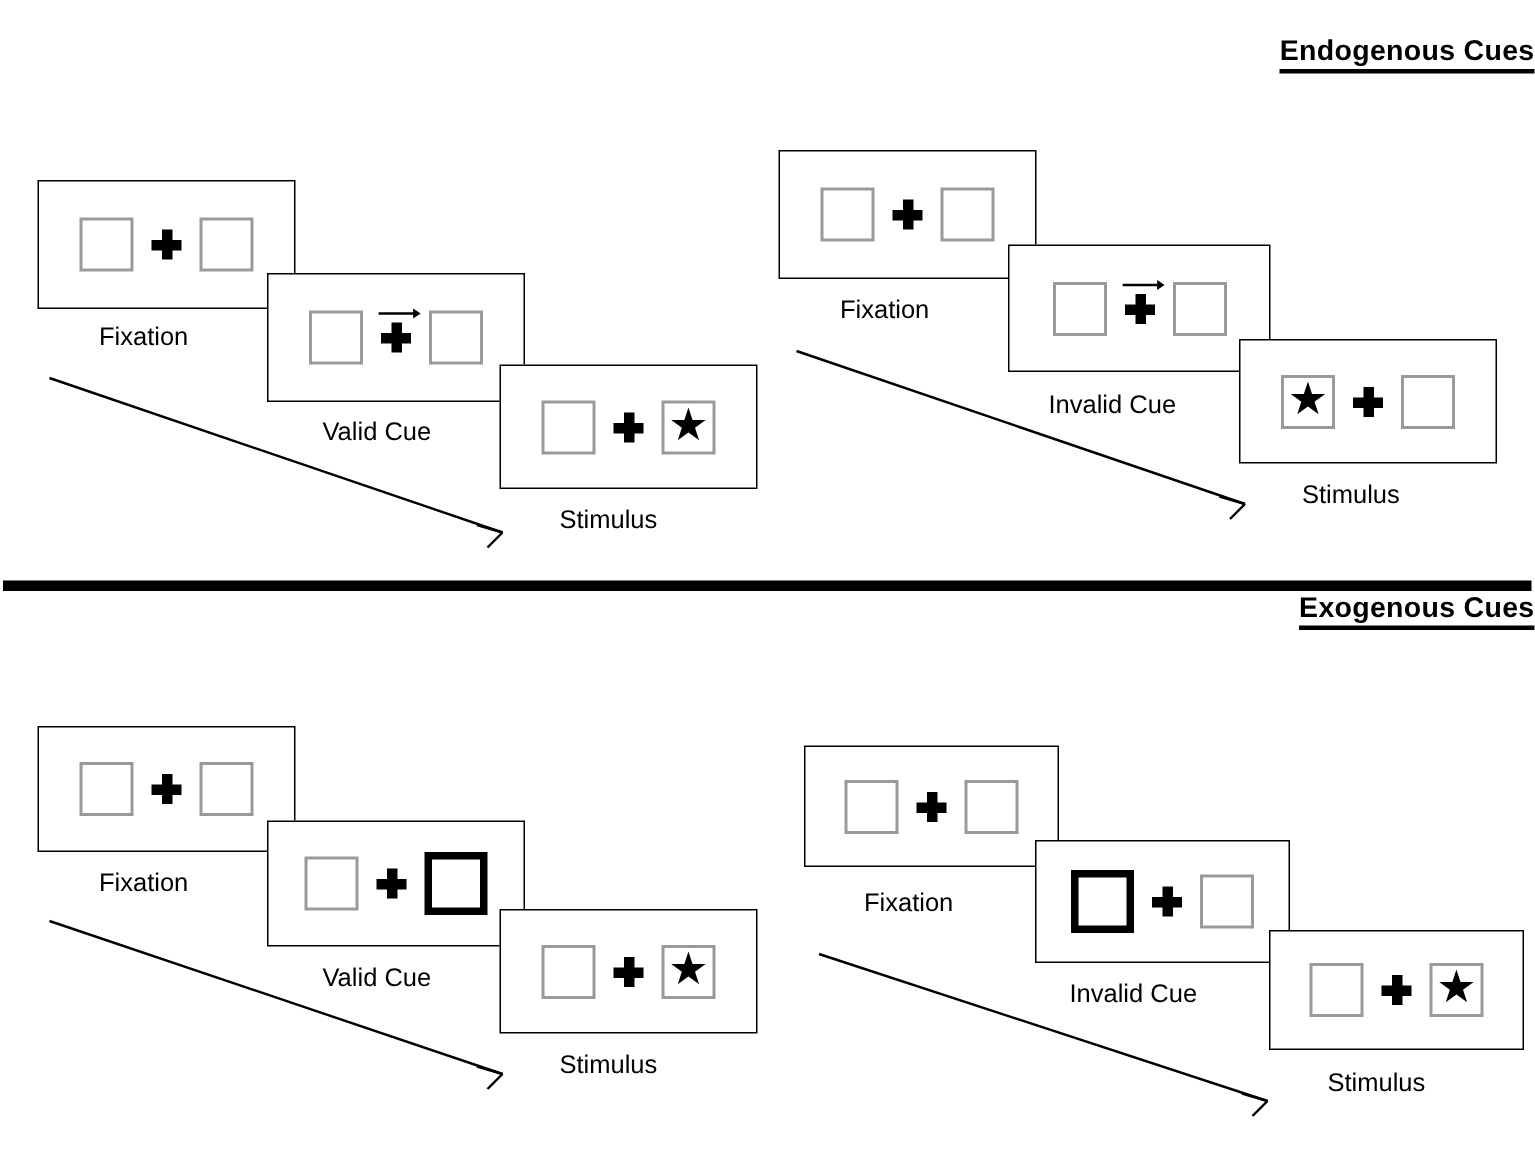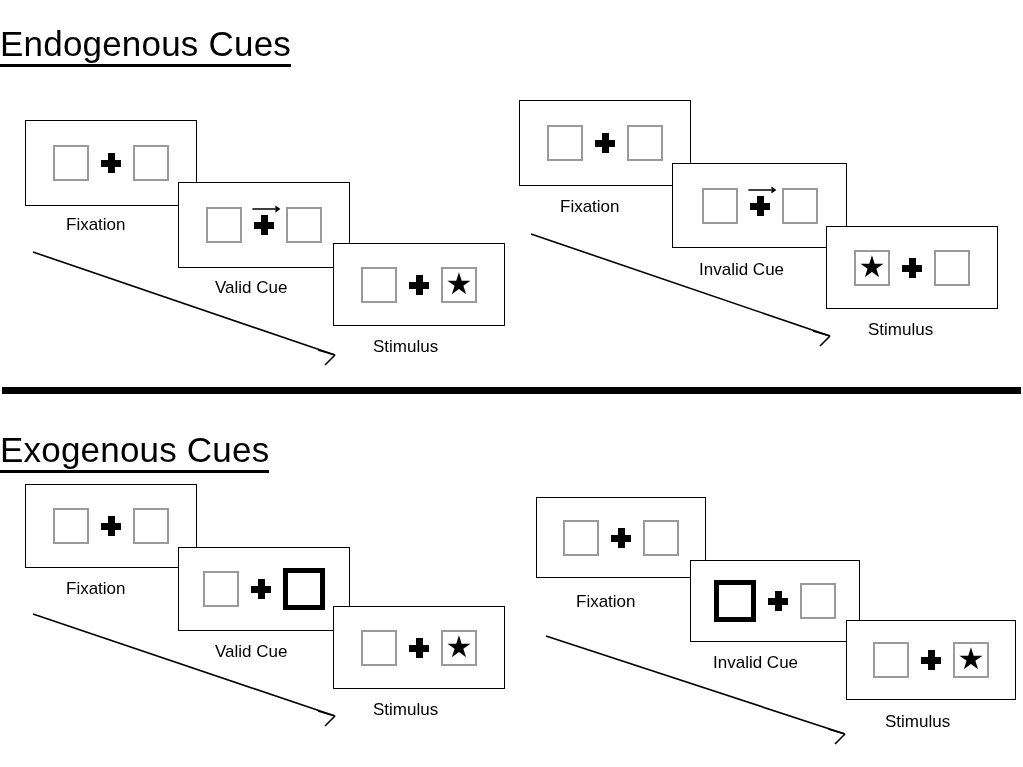--- a/index.html
+++ b/index.html
@@ -14,23 +14,23 @@
     overflow: hidden;
     font-family: "Liberation Sans", sans-serif;
     color: #000000;
   }
 
   
   .section-title {
     position: absolute;
     width: 100%;
     left: 0;
-    text-align: left;
-    font-size: 35px;
-    font-weight: normal;
+    text-align: right;
+    font-size: 19px;
+    font-weight: bold;
     letter-spacing: 0.2px;
   }
   .section-title span {
     border-bottom: 3px solid #000;
     padding-bottom: 1px;
   }
 
   
   .divider {
     position: absolute;
@@ -232,21 +232,21 @@
 <div class="panel-label" style="left:868px; top:320px;">Stimulus</div>
 
 <svg class="time-arrow" style="left:525px; top:228px; width:320px; height:122px;" viewBox="0 0 320 122">
   <line x1="6" y1="6" x2="305" y2="108" stroke="#000" stroke-width="1.6"></line>
   <line x1="305" y1="108" x2="288" y2="103" stroke="#000" stroke-width="1.6"></line>
   <line x1="305" y1="108" x2="295" y2="118" stroke="#000" stroke-width="1.6"></line>
 </svg>
 
 <div class="divider" style="top:387px;"></div>
 
-<div class="section-title" style="top:430px;">
+<div class="section-title" style="top:395px;">
   <span>Exogenous Cues</span>
 </div>
 
 <div class="panel" style="left:25px; top:484px; width:172px; height:84px;">
   <div class="panel-inner">
     <div class="sq"></div>
     <div class="cross-wrap">
       <div class="cross"></div>
     </div>
     <div class="sq"></div>

